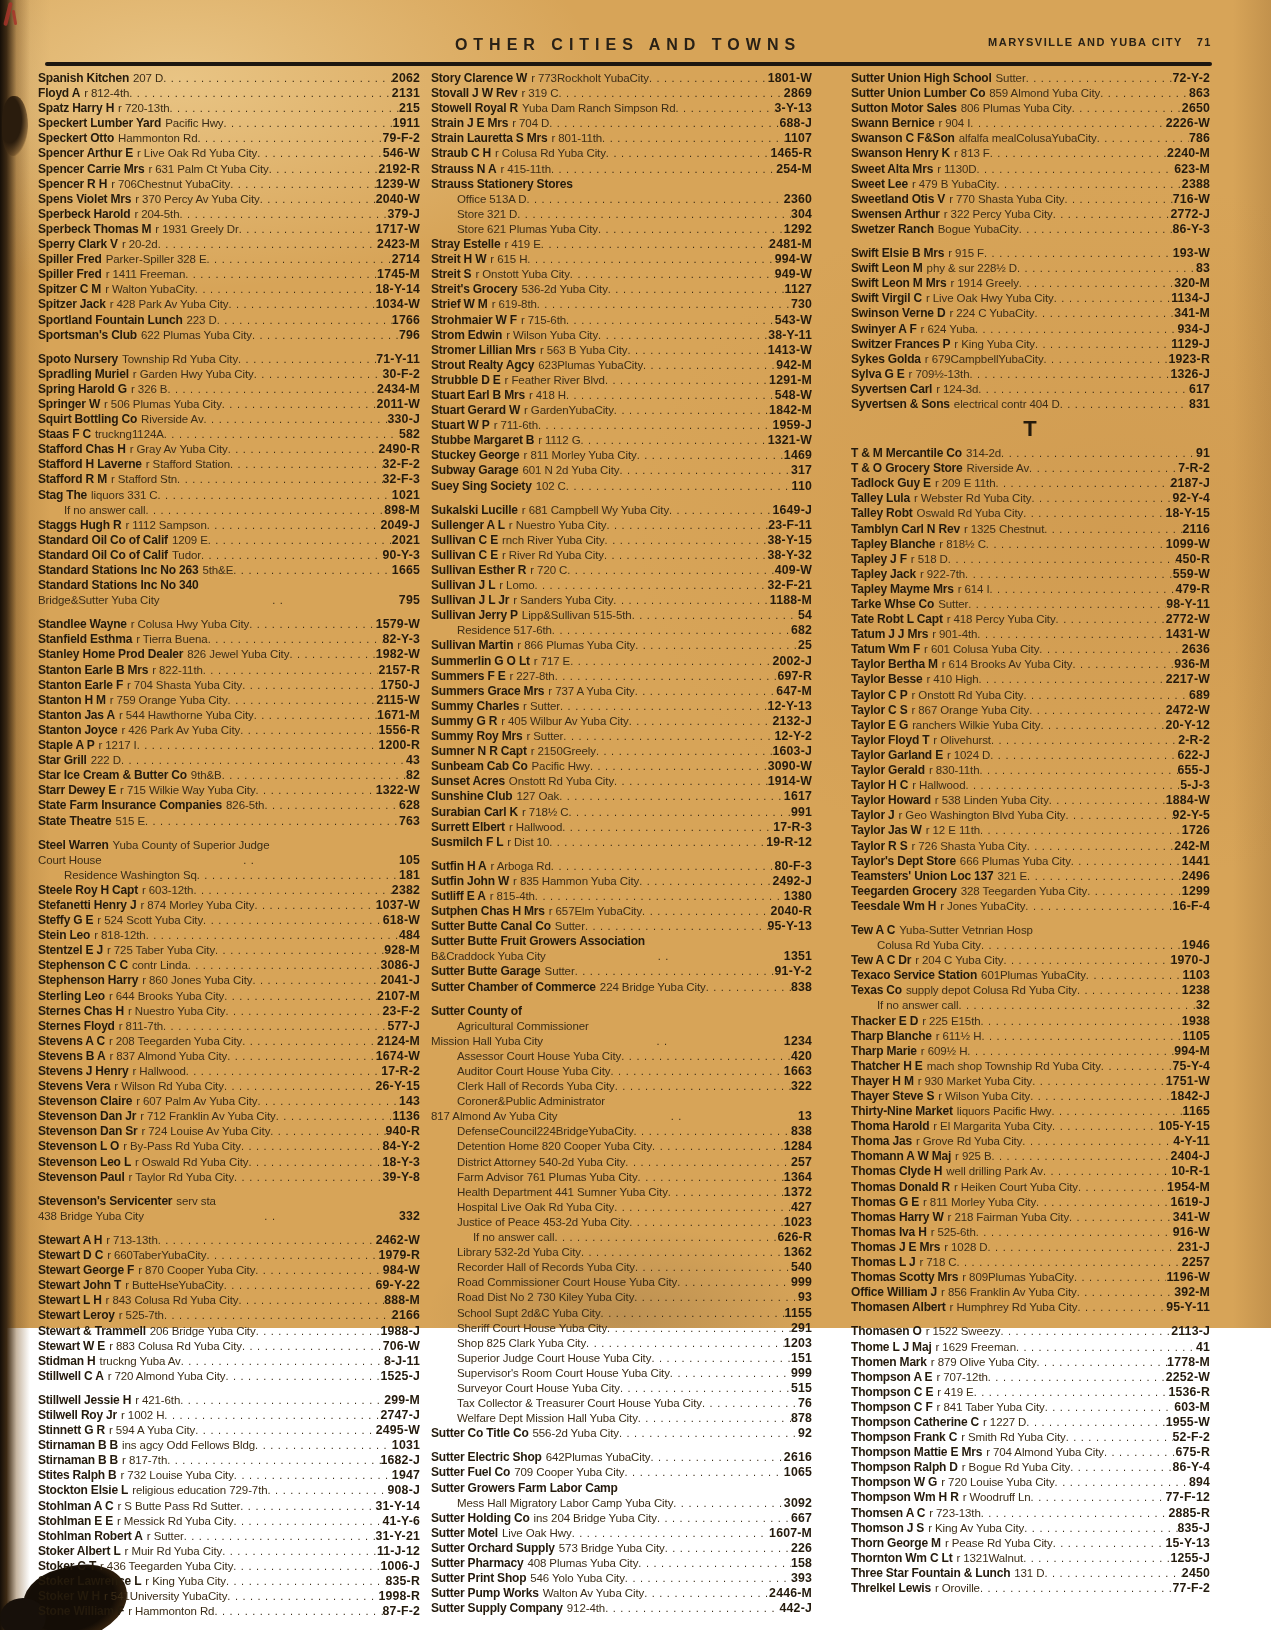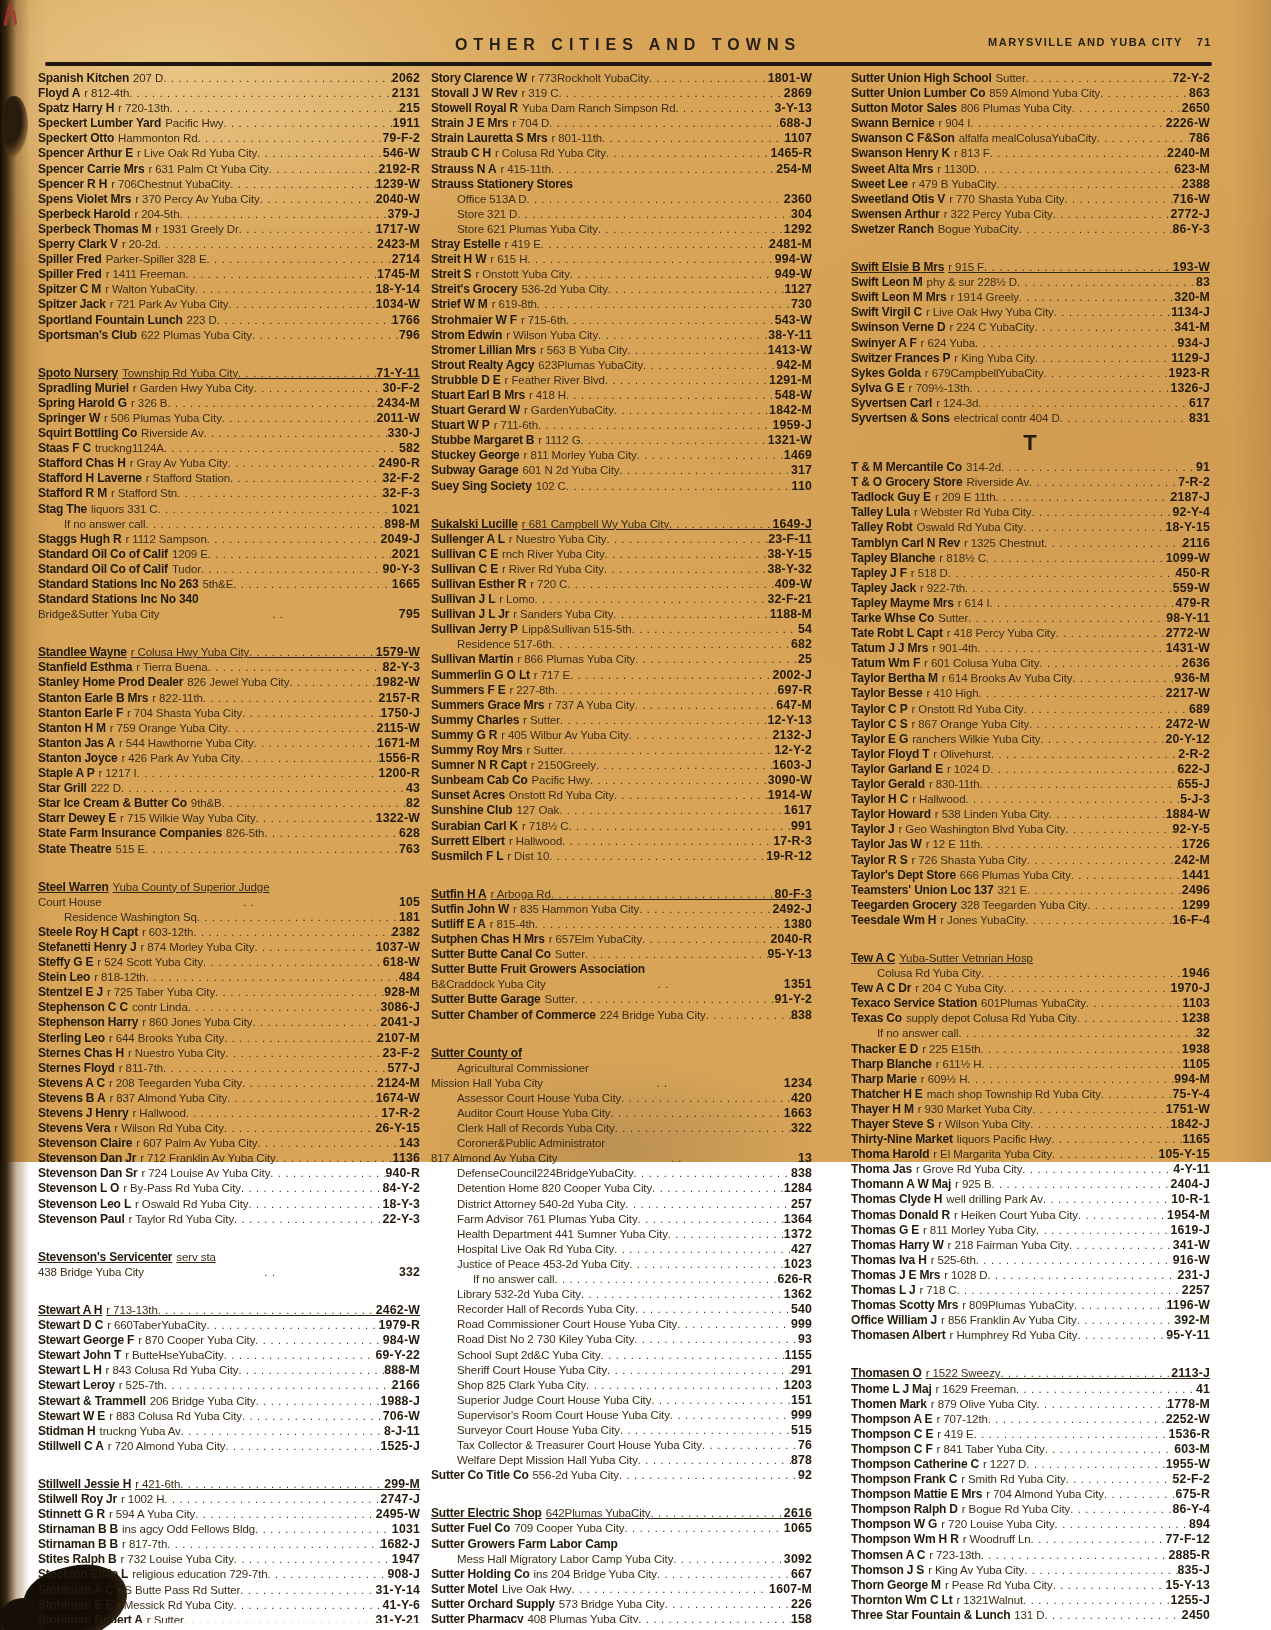--- a/index.html
+++ b/index.html
@@ -1,17 +1,17 @@
 <!DOCTYPE html>
 <html><head>
 <meta charset="utf-8">
 <style>
   html,body{margin:0;padding:0;}
   body{width:1271px;height:1630px;overflow:hidden;font-family:"Liberation Sans",sans-serif;}
-  .page{position:absolute;left:0;top:0;width:1271px;height:1162px;
+  .page{position:absolute;left:0;top:0;width:1271px;height:1328px;
     background:
       radial-gradient(ellipse 600px 300px at 14% 6%, rgba(250,228,176,.50), transparent 70%),
       radial-gradient(ellipse 700px 500px at 88% 40%, rgba(186,126,56,.22), transparent 70%),
       radial-gradient(ellipse 260px 120px at 49% 99%, rgba(116,92,66,.28), transparent 75%),
       linear-gradient(to right, rgba(120,80,35,.30), rgba(120,80,35,0) 4%, rgba(120,80,35,0) 97%, rgba(120,80,35,.22)),
       #d7a458;
   }
   
   .edge-left{position:absolute;left:0;top:0;width:30px;height:1630px;
     background:linear-gradient(to right,#150e07 0,#3d2a14 22%,rgba(130,92,45,.45) 55%,rgba(130,92,45,0) 100%);}
@@ -28,21 +28,21 @@
   .ht1{position:absolute;left:398px;top:0;width:380px;text-align:center;font-size:16px;font-weight:700;letter-spacing:6px;white-space:nowrap;}
   .ht2{position:absolute;right:0;top:0;font-size:11px;font-weight:700;letter-spacing:1.5px;white-space:nowrap;}
   .pgnum{margin-left:14px;}
   .rule{position:absolute;left:45px;top:62px;width:1167px;height:4px;background:#1d1710;border-radius:2px;}
   
   .col{position:absolute;top:71px;height:1552px;overflow:hidden;color:#2f2414;}
   .c1{left:38px;width:382px;}
   .c2{left:431px;width:381px;}
   .c3{left:851px;width:359px;}
   .e{display:flex;align-items:baseline;line-height:15.1px;overflow:hidden;white-space:nowrap;}
-  .e.gap{margin-top:23px;text-decoration:underline;}
+  .e.gap{margin-top:9px;}
   .e.i1{padding-left:26px;text-align:center;}
   .e.i2{padding-left:42px;}
   .b{font-weight:700;font-size:12px;color:#241a0c;margin-right:4px;letter-spacing:-.2px;}
   .t{font-weight:400;font-size:11.5px;color:#3c2d17;letter-spacing:-.1px;}
   .d{flex:1 1 auto;min-width:0;overflow:hidden;font-size:11px;color:#3c2d17;letter-spacing:4.5px;}
   .d::after{content:"......................................................................................";}
   .e.ra{justify-content:space-between;}
   .e.ra .d{flex:0 0 14px;}
   .p{font-weight:700;font-size:12.3px;color:#241a0c;letter-spacing:.2px;}
   .sec{line-height:34px;text-align:center;font-size:22px;font-weight:700;color:#241a0c;letter-spacing:1px;}
@@ -151,21 +151,21 @@
           <span class="p">1745-M</span>
         </div>
         <div class="e">
           <span class="b">Spitzer C M</span>
           <span class="t">r Walton YubaCity</span>
           <span class="d"></span>
           <span class="p">18-Y-14</span>
         </div>
         <div class="e">
           <span class="b">Spitzer Jack</span>
-          <span class="t">r 721 Park Av Yuba City</span>
+          <span class="t">r 428 Park Av Yuba City</span>
           <span class="d"></span>
           <span class="p">1034-W</span>
         </div>
         <div class="e">
           <span class="b">Sportland Fountain Lunch</span>
           <span class="t">223 D</span>
           <span class="d"></span>
           <span class="p">1766</span>
         </div>
         <div class="e">
@@ -480,21 +480,21 @@
         <div class="e">
           <span class="b">Stevenson Leo L</span>
           <span class="t">r Oswald Rd Yuba City</span>
           <span class="d"></span>
           <span class="p">18-Y-3</span>
         </div>
         <div class="e">
           <span class="b">Stevenson Paul</span>
           <span class="t">r Taylor Rd Yuba City</span>
           <span class="d"></span>
-          <span class="p">22-Y-3</span>
+          <span class="p">39-Y-8</span>
         </div>
         <div class="e gap">
           <span class="b">Stevenson's Servicenter</span>
           <span class="t">serv sta</span>
         </div>
         <div class="e ra">
           <span class="t">438 Bridge Yuba City</span>
           <span class="d"></span>
           <span class="p">332</span>
         </div>

